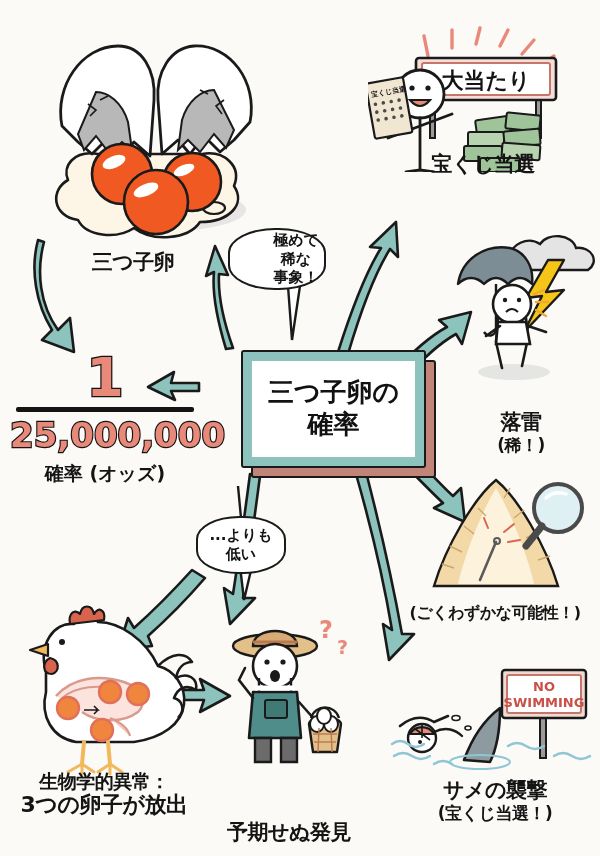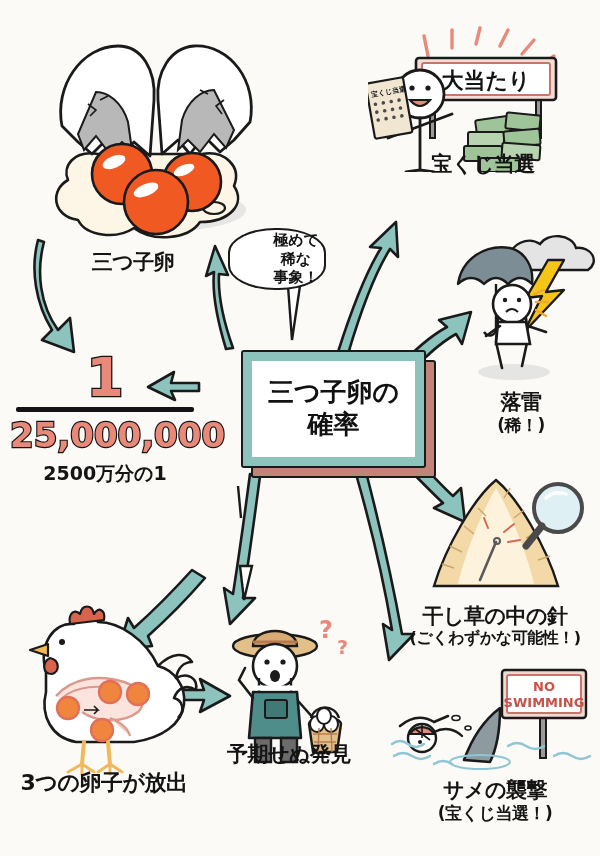--- a/index.html
+++ b/index.html
@@ -138,41 +138,47 @@
 
   <div class="abs lbl" style="left:48px;top:250px;width:170px;font-family:Liberation Serif, serif;">
     <span class="main">三つ子卵</span>
   </div>
 
   <div class="abs" id="fraction">
     <div class="num">1</div>
     <div class="bar"></div>
     <div class="den">25,000,000</div>
     <div class="cap">
-      <div>2500万分の1</div>
+      <div>確率 (オッズ)</div>
     </div>
   </div>
 
   <div class="abs" id="center-box">
     <div class="shadow3d"></div>
     <div class="face">
       <span>
         <b>三つ子卵の</b><br>
         <b>確率</b>
       </span>
     </div>
   </div>
 
   <div class="abs bubble" id="bubble-rare">
     <div>
       <div>極めて稀な</div>
       <div>事象！</div>
     </div>
   </div>
 
+  <div class="abs bubble" id="bubble-lower">
+    <div>
+      <div>...よりも</div>
+      <div>低い</div>
+    </div>
+  </div>
 
   <svg class="abs" width="210" height="150" style="left:368px;top:22px;">
 
     <g stroke="#e8897a" stroke-width="3.4" stroke-linecap="round">
       <path d="M60,34 L56,14"></path>
         <path d="M84,26 L84,8"></path>
         <path d="M108,22 L112,6"></path>
       <path d="M132,24 L140,8"></path>
         <path d="M154,32 L166,18"></path>
         <path d="M172,44 L186,34"></path>
@@ -241,21 +247,21 @@
     <path d="M46,86 L44,110 L50,136 M74,86 L76,106 L70,134" stroke="#1a1a1a" stroke-width="2.6" fill="none" stroke-linecap="round"></path>
     <path d="M46,90 L74,90 L78,112 L44,112 Z" fill="#ffffff" stroke="#1a1a1a" stroke-width="2.6"></path>
     <path d="M48,94 L34,104 M76,94 L94,100" stroke="#1a1a1a" stroke-width="2.6" fill="none" stroke-linecap="round"></path>
     <g stroke="#f0a830" stroke-width="2.4" stroke-linecap="round">
       <path d="M82,62 L92,58"></path>
         <path d="M84,70 L96,70"></path>
         <path d="M84,78 L94,84"></path>
     </g>
   </svg>
 
-  <div class="abs lbl" style="left:442px;top:390px;width:158px;">
+  <div class="abs lbl" style="left:442px;top:410px;width:158px;">
     <span class="main">落雷</span>
     <span class="sub">(稀！)</span>
   </div>
 
   <svg class="abs" width="180" height="150" style="left:418px;top:468px;">
     <path d="M78,12 C100,30 128,78 140,118 L16,118 C28,78 56,30 78,12 Z" fill="#f3d9a8" stroke="#1a1a1a" stroke-width="2.4"></path>
     <path d="M78,20 C92,44 108,82 116,116 L40,116 C48,82 64,44 78,20 Z" fill="#fdf3dd"></path>
     <g stroke="#caa86a" stroke-width="1.4">
       <path d="M36,100 L24,96"></path>
         <path d="M44,84 L32,78"></path>
@@ -273,21 +279,20 @@
         <path d="M90,74 L102,72"></path>
         <path d="M70,60 L66,50"></path>
     </g>
 
     <circle cx="140" cy="40" r="24" fill="#dff0f5" stroke="#4a4a4a" stroke-width="4"></circle>
     <path d="M124,58 L108,78" stroke="#4a4a4a" stroke-width="7" stroke-linecap="round"></path>
     <path d="M128,30 Q136,22 148,26" stroke="#ffffff" stroke-width="3.4" fill="none" stroke-linecap="round"></path>
   </svg>
 
   <div class="abs lbl" style="left:390px;top:604px;width:210px;">
-    <span class="main">干し草の中の針</span>
     <span class="sub" style="font-size:16px;">(ごくわずかな可能性！)</span>
   </div>
 
   <svg class="abs" width="210" height="120" style="left:390px;top:660px;">
 
     <rect x="150" y="56" width="6" height="42" fill="#9a9a9a" stroke="#1a1a1a" stroke-width="2"></rect>
     <rect x="112" y="10" width="84" height="48" rx="3" fill="#efd9d3" stroke="#1a1a1a" stroke-width="2.4"></rect>
     <rect x="117" y="15" width="74" height="38" rx="2" fill="#ffffff" stroke="#c9766a" stroke-width="2"></rect>
     <text x="154" y="31" text-anchor="middle" font-family="DejaVu Sans, sans-serif" font-size="13" font-weight="700" fill="#c9514a">NO</text>
     <text x="154" y="47" text-anchor="middle" font-family="DejaVu Sans, sans-serif" font-size="13" font-weight="700" fill="#c9514a">SWIMMING</text>
@@ -342,20 +347,21 @@
     <circle cx="92" cy="130" r="11" fill="#f0863e" stroke="#e0705a" stroke-width="2.4"></circle>
     <path d="M74,110 L88,110 L84,106 M88,110 L84,114" stroke="#1a1a1a" stroke-width="1.6" fill="none"></path>
     <path d="M100,118 C110,122 118,128 120,136" fill="#f3c9bf" stroke="#d99a8c" stroke-width="2.2"></path>
 
     <path d="M74,142 L72,164 M98,142 L100,164" stroke="#f2b95c" stroke-width="4" stroke-linecap="round"></path>
     <path d="M72,164 L58,172 M72,164 L72,174 M72,164 L84,172
              M100,164 L88,172 M100,164 L100,174 M100,164 L112,172" stroke="#f2b95c" stroke-width="3" stroke-linecap="round"></path>
   </svg>
 
   <div class="abs lbl" style="left:8px;top:770px;width:192px;">
+    <span class="main" style="font-size:19px;">生物学的異常：</span>
     <span class="main" style="font-size:22px;">3つの卵子が放出</span>
   </div>
 
   <svg class="abs" width="150" height="170" style="left:215px;top:608px;">
 
     <text x="104" y="30" font-family="DejaVu Sans, sans-serif" font-size="24" font-weight="700" fill="#e8897a">?</text>
     <text x="122" y="46" font-family="DejaVu Sans, sans-serif" font-size="19" font-weight="700" fill="#e8897a">?</text>
 
     <ellipse cx="60" cy="38" rx="42" ry="12" fill="#e3c08a" stroke="#1a1a1a" stroke-width="2.4"></ellipse>
     <path d="M38,38 C38,18 82,18 82,38 Z" fill="#d9ab74" stroke="#1a1a1a" stroke-width="2.4"></path>
@@ -385,17 +391,17 @@
       <ellipse cx="109" cy="108" rx="7" ry="8"></ellipse>
     </g>
     <g stroke="#b8794e" stroke-width="1.4">
       <path d="M98,126 L122,126"></path>
         <path d="M99,134 L121,134"></path>
       <path d="M104,120 L103,144"></path>
         <path d="M116,120 L117,144"></path>
     </g>
   </svg>
 
-  <div class="abs lbl" style="left:196px;top:742px;width:186px;font-family:Liberation Serif, serif;">
+  <div class="abs lbl" style="left:196px;top:820px;width:186px;font-family:Liberation Serif, serif;">
     <span class="main">予期せぬ発見</span>
   </div>
 
 </div>
 
 </body></html>

